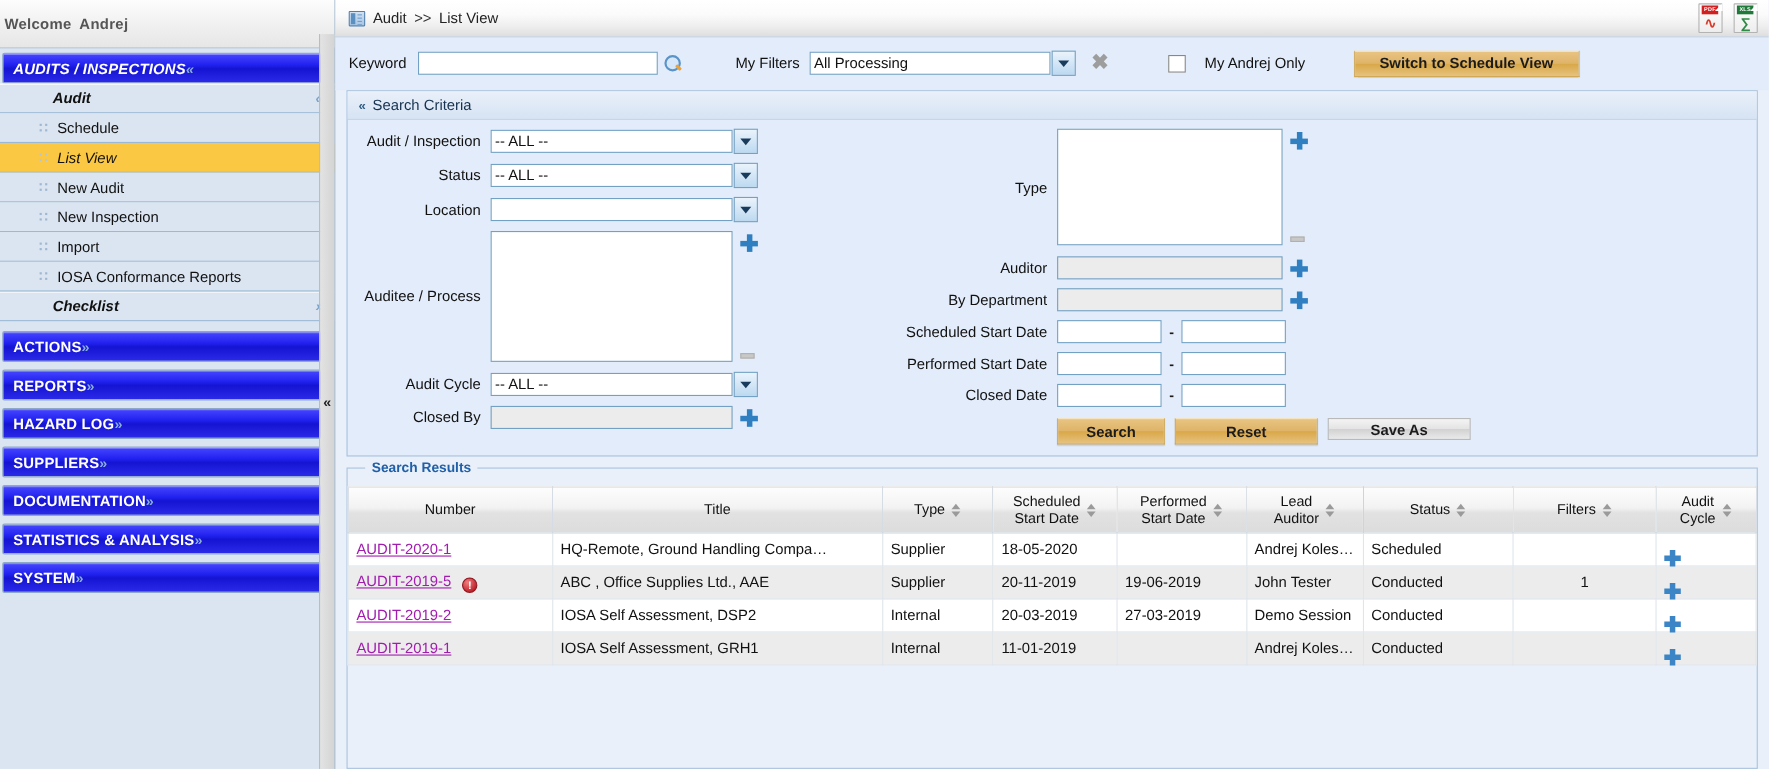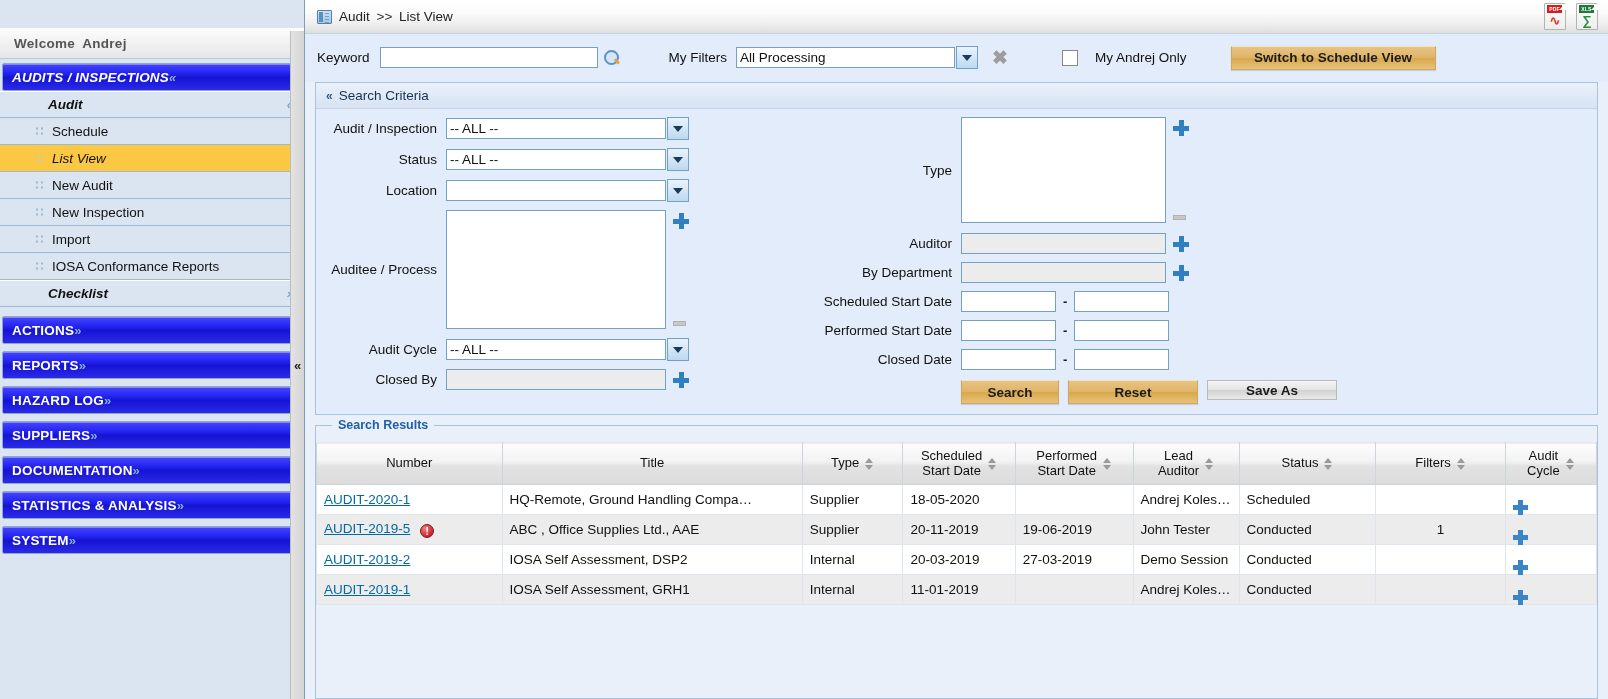--- a/index.html
+++ b/index.html
@@ -17,28 +17,27 @@
   
   .sidebar {
     width: 305px; height: 699px;
     background: #dbe5f1;
     border-right: 1px solid #7f9db9;
     display: flex; flex-direction: column;
     flex: 0 0 305px;
     position: relative;
   }
   .welcome-bar {
-    height: 31px;
+    height: 44px;
     background: linear-gradient(to bottom, #fdfdfd 0%, #f1f1f1 50%, #e6e6e6 100%);
     border-bottom: 1px solid #b8c8d8;
     display: flex; align-items: center;
-    padding-left: 14px;
+    padding-left: 4px;
     font-size: 13.5px; font-weight: bold; color: #555;
     letter-spacing: .3px;
-    margin-top: 28px;
   }
   .welcome-bar .uname { margin-left: 7px; }
 
   .nav-scroll { flex: 1; overflow: hidden; padding-top: 2px; }
 
   .group-header {
     margin: 2px 2px 0 2px;
     height: 28px;
     background: linear-gradient(to bottom, #4646ff 0%, #2222f0 38%, #1414d2 52%, #2a2ae8 100%);
     border: 1px solid #8ea8c8;
@@ -305,21 +304,21 @@
   .sortarrows i.dn { border-left:4.5px solid transparent;border-right:4.5px solid transparent;border-top:5px solid #9a9a9a; }
   table.grid td {
     height: 30px;
     border: 1px solid #dfe5ec;
     font-size: 13.5px; color: #111;
     padding: 0 7px;
     background: #fff;
     vertical-align: middle;
   }
   table.grid tr.alt td { background: #ececec; }
-  td a.rowlink { color: #0369a1; text-decoration: underline; cursor: pointer; }
+  td a.rowlink { color: #a21caf; text-decoration: underline; cursor: pointer; }
   .warn {
     display:inline-block; width:14px;height:14px;border-radius:50%;
     background: radial-gradient(circle at 35% 30%, #f08080, #c0202a 75%);
     border:1px solid #8e1720;
     color:#fff; font-size:10px; font-weight:bold; line-height:13px; text-align:center;
     vertical-align:-2px; margin-left: 6px;
   }
   .cycleplus {
     width: 15px; height: 15px; position: relative; margin: 0 auto; cursor:pointer;
   }

